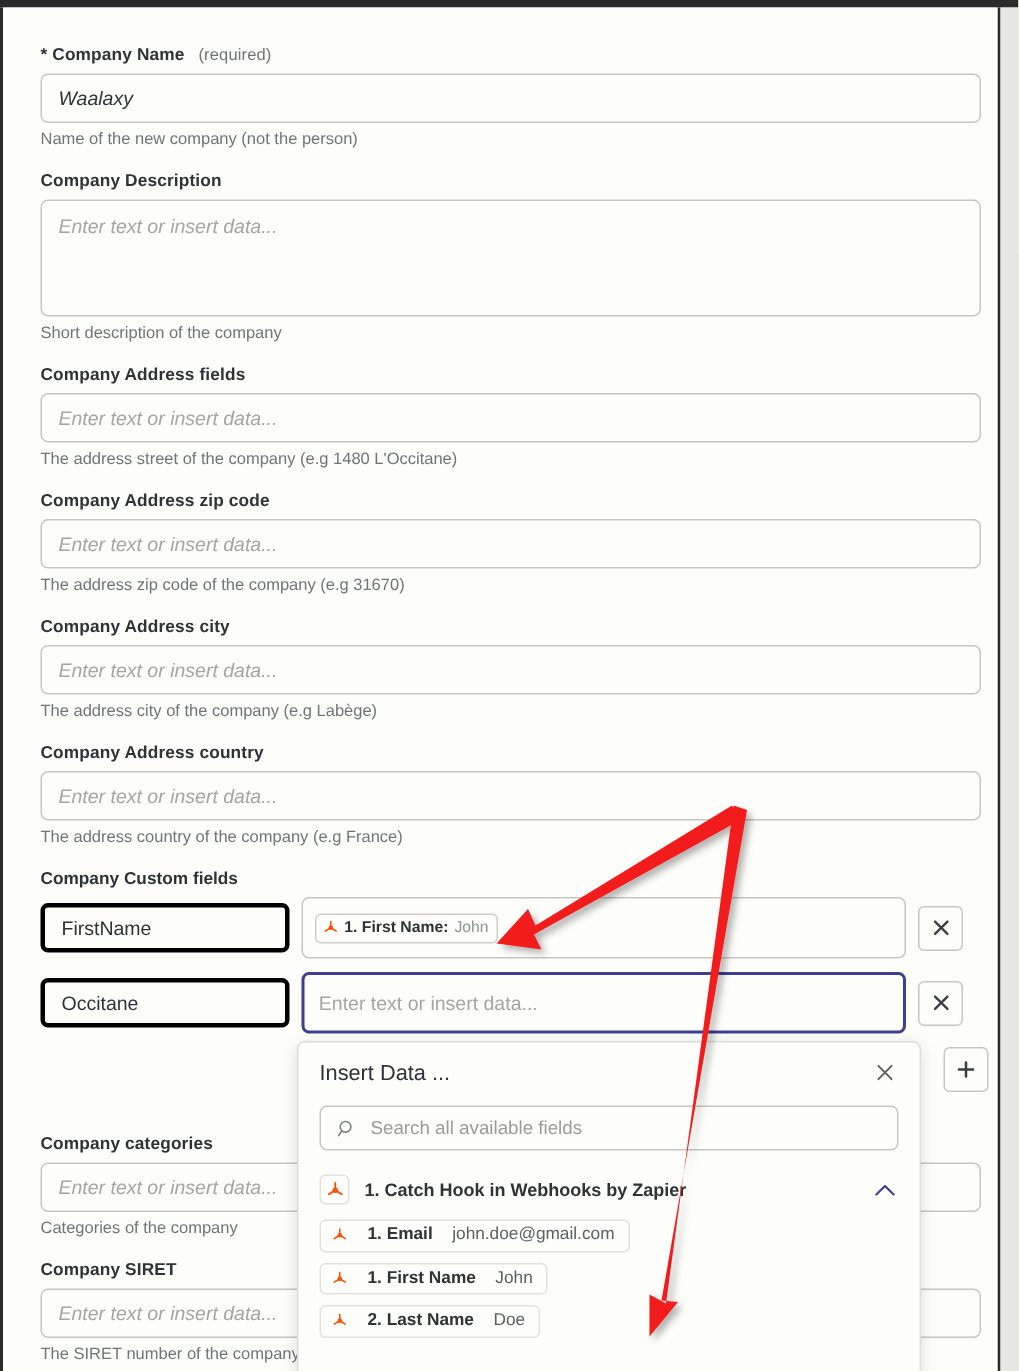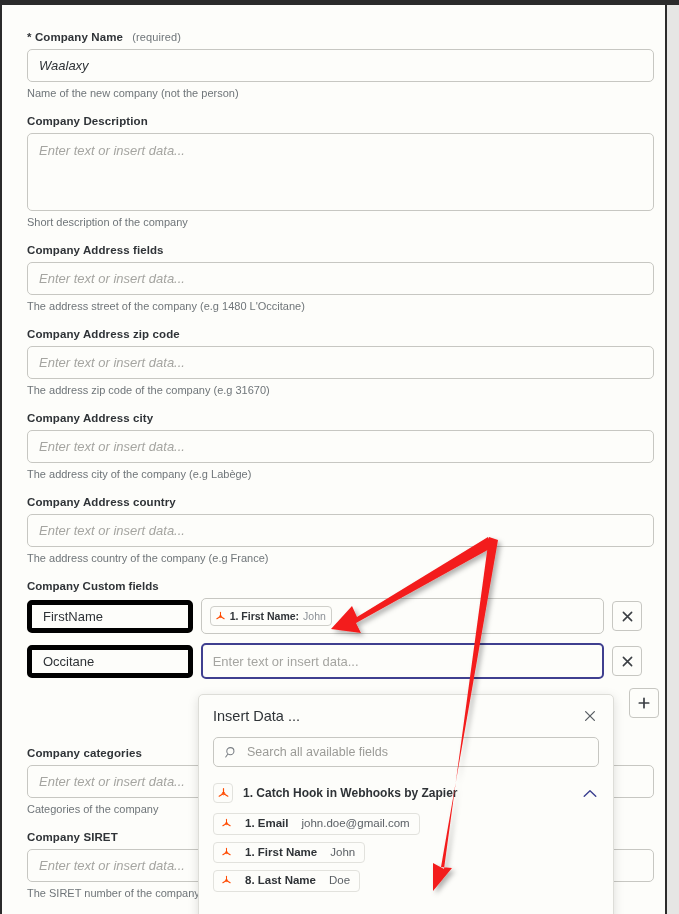--- a/index.html
+++ b/index.html
@@ -115,33 +115,33 @@
   }
   .cf-row {
     display: flex;
     align-items: center;
     gap: 8px;
     margin-bottom: 9px;
   }
   .cf-key {
     width: 170px;
     height: 33px;
-    border: 5px solid #000000;
+    border: 3px solid #000000;
     border-radius: 5px;
     background: #fdfdfa;
     display: flex;
     align-items: center;
     padding: 0 11px;
     font-size: 13px;
     color: #2f3337;
     text-align: right;
   }
   .cf-val {
     width: 416px;
-    height: 36px;
+    height: 41px;
     border: 1px solid #c7c7c2;
     border-radius: 5px;
     background: #fdfdfa;
     display: flex;
     align-items: center;
     padding: 0 8px;
     font-size: 13px;
   }
   .cf-val.focused {
     border: 2px solid #3f3f8f;
@@ -484,21 +484,21 @@
 
       <div><span class="field-pill">
         <svg class="zicon" viewBox="0 0 24 24">
           <g stroke="#ff4a00" stroke-width="2.2" stroke-linecap="round" fill="none">
             <line x1="12" y1="12" x2="12" y2="3"></line>
             <line x1="12" y1="12" x2="20" y2="17"></line>
             <line x1="12" y1="12" x2="4" y2="17"></line>
           </g>
           <circle cx="12" cy="12" r="2.4" fill="none" stroke="#ff4a00" stroke-width="1.8"></circle>
         </svg>
-        <span class="p-key">8. Last Name</span>
+        <span class="p-key">2. Last Name</span>
         <span class="p-val">Doe</span>
       </span></div>
     </div>
   </div>
 
   <svg class="arrows" viewBox="0 0 679 914">
     <defs>
       <filter id="ashadow" x="-30%" y="-30%" width="170%" height="170%">
         <feDropShadow dx="3" dy="3" stdDeviation="2.4" flood-color="#000000" flood-opacity="0.30"></feDropShadow>
       </filter>

